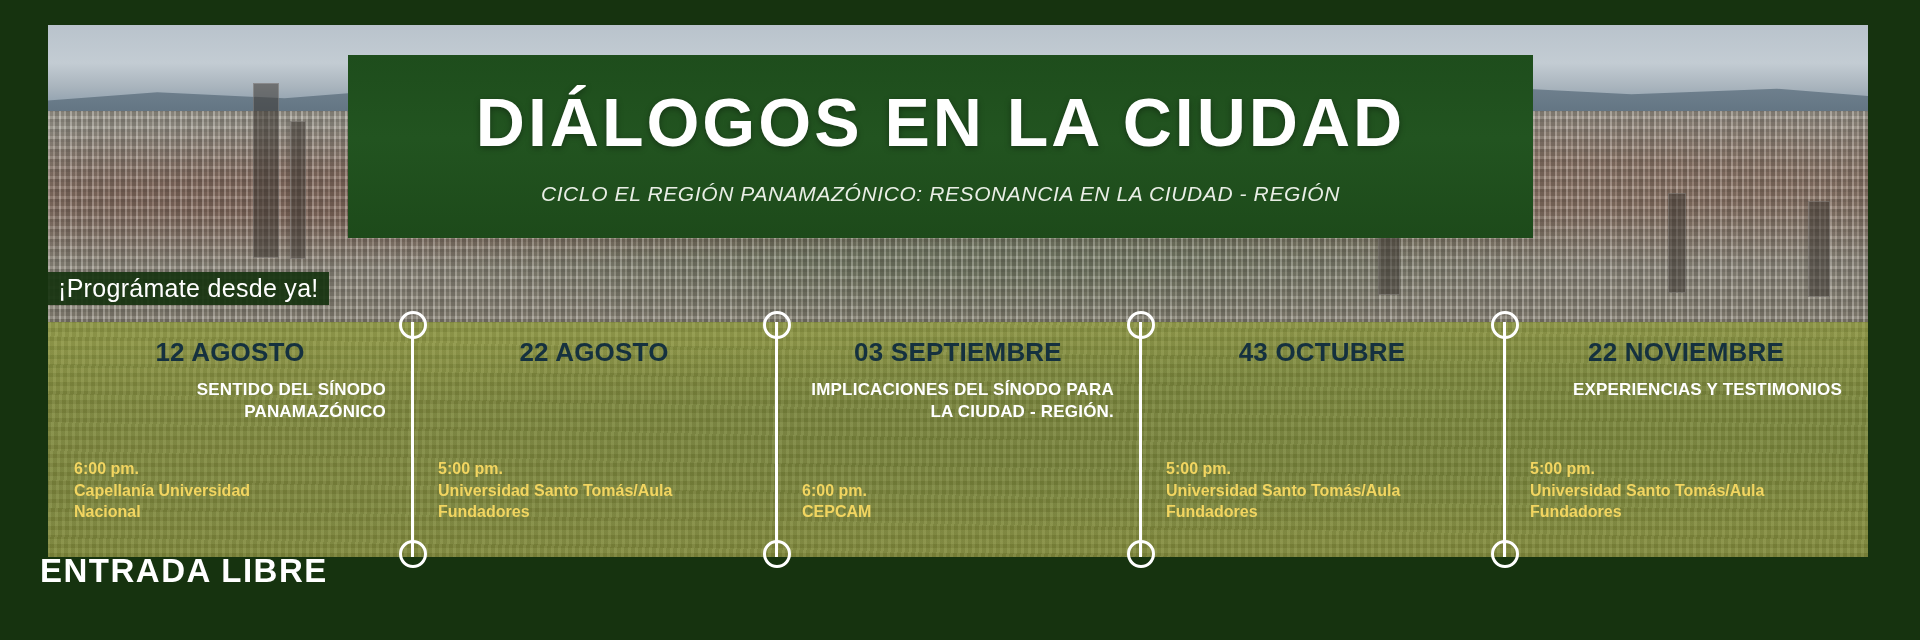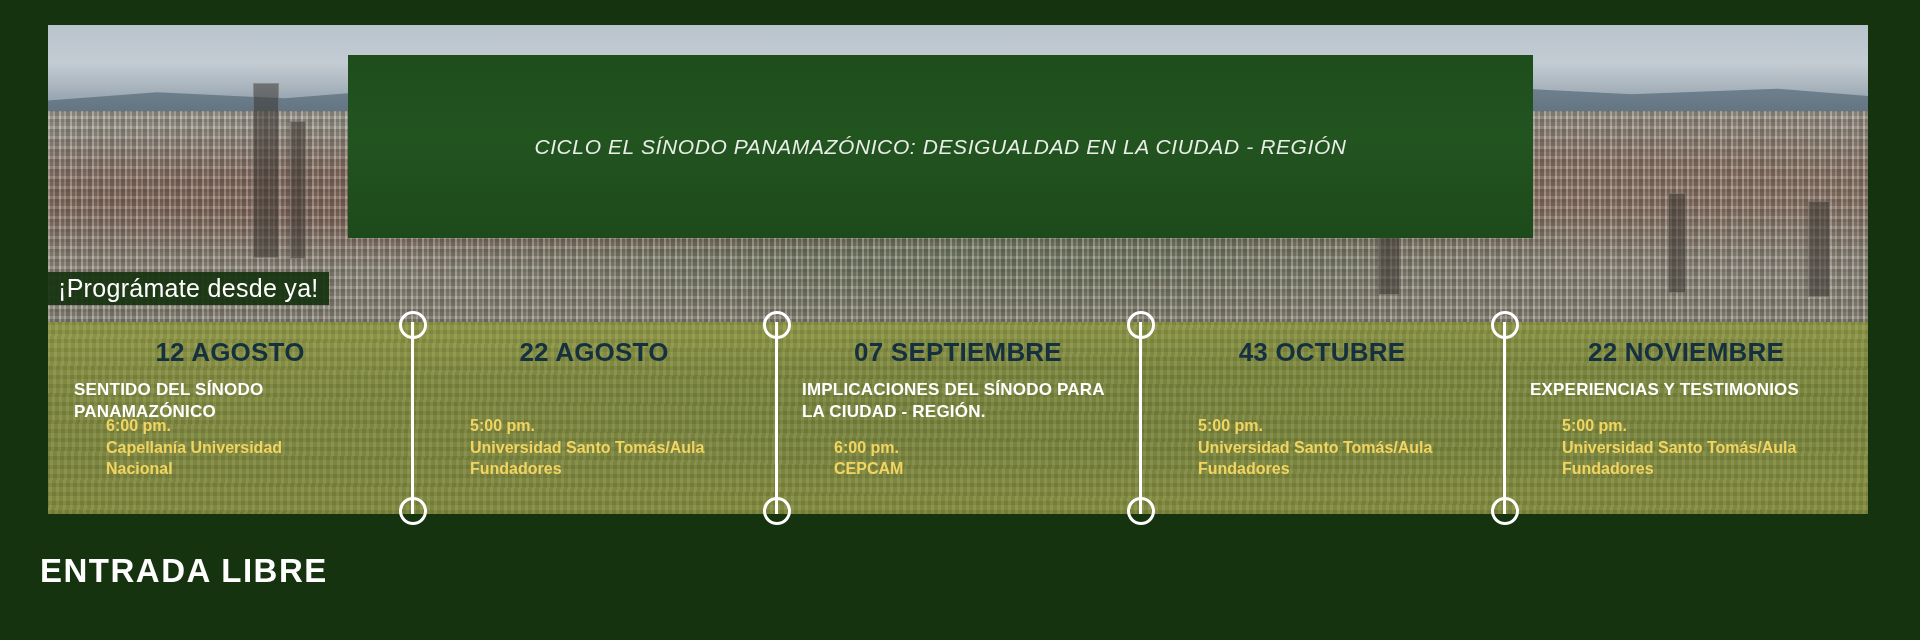--- a/index.html
+++ b/index.html
@@ -75,50 +75,50 @@
   .programate{
     position:absolute;left:48px;top:272px;
     color:#ffffff;font-size:25px;font-weight:normal;letter-spacing:.3px;
     padding:2px 10px;
     background:rgba(22,51,15,.92);
     z-index:4;
   }
 
   
   .band{
-    position:absolute;left:48px;top:322px;width:1820px;height:192px;
+    position:absolute;left:48px;top:322px;width:1820px;height:235px;
     background-color:#8a9340;
     background-image:
       repeating-linear-gradient(92deg,
         rgba(255,255,255,.05) 0 3px, rgba(0,0,0,.05) 3px 7px),
       repeating-linear-gradient(0deg,
         rgba(0,0,0,.05) 0 4px, rgba(255,255,255,.04) 4px 9px),
       radial-gradient(ellipse at 20% 55%, rgba(120,130,60,.5) 0 30%, transparent 60%),
       radial-gradient(ellipse at 72% 45%, rgba(110,125,55,.5) 0 28%, transparent 60%),
       linear-gradient(to bottom,#8d9644,#818a3c);
     display:flex;
   }
   .col{
     position:relative;flex:1 1 0;padding:16px 26px 0 26px;
     box-sizing:border-box;
   }
   .col .date{
     color:#15313f;font-size:26px;font-weight:bold;text-align:center;
     letter-spacing:.2px;line-height:1.1;margin:0 0 12px 0;white-space:nowrap;
   }
   .col .topic{
-    color:#ffffff;font-size:17px;font-weight:bold;text-align:left;
+    color:#ffffff;font-size:17px;font-weight:bold;text-align:right;
     line-height:1.3;letter-spacing:.2px;margin:0;
   }
   .col .details{
     position:absolute;left:26px;bottom:34px;right:26px;
     color:#f2d560;font-size:16px;font-weight:bold;line-height:1.35;
     text-align:left;
   }
-  .col .details .line{display:block;margin-left:32px;}
+  .col .details .line{display:block;}
 
   
   .divider{
     position:absolute;top:0;bottom:0;width:3px;background:#ffffff;
     left:-1px;
   }
   .divider .ring{
     position:absolute;left:50%;width:22px;height:22px;
     border:3px solid #ffffff;border-radius:50%;
     transform:translateX(-50%);background:transparent;
@@ -141,21 +141,22 @@
     <div class="ridge"></div>
     <div class="city"></div>
     <div class="tower t1"></div>
     <div class="tower t2"></div>
     <div class="tower t3"></div>
     <div class="tower t4"></div>
     <div class="tower t5"></div>
   </div>
 
   <div class="title-panel">
-    <div class="subtitle">CICLO EL SÍNODO PANAMAZÓNICO: DESIGUALDAD EN LA CIUDAD - REGIÓN</div>
+    <div class="title">DIÁLOGOS EN LA CIUDAD</div>
+    <div class="subtitle">CICLO EL REGIÓN PANAMAZÓNICO: RESONANCIA EN LA CIUDAD - REGIÓN</div>
   </div>
 
   <div class="programate">¡Prográmate desde ya!</div>
 
   <div class="band">
 
     <div class="col">
       <div class="date">12 AGOSTO</div>
       <div class="topic">SENTIDO DEL SÍNODO PANAMAZÓNICO</div>
       <div class="details">
@@ -176,21 +177,21 @@
         <span class="line">Universidad Santo Tomás/Aula</span>
         <span class="line">Fundadores</span>
       </div>
     </div>
 
     <div class="col">
       <div class="divider">
         <span class="ring top"></span>
         <span class="ring bottom"></span>
       </div>
-      <div class="date">07 SEPTIEMBRE</div>
+      <div class="date">03 SEPTIEMBRE</div>
       <div class="topic">IMPLICACIONES DEL SÍNODO PARA LA CIUDAD - REGIÓN.</div>
       <div class="details">
         <span class="line">6:00 pm.</span>
         <span class="line">CEPCAM</span>
         <span class="line"></span>
       </div>
     </div>
 
     <div class="col">
       <div class="divider">

